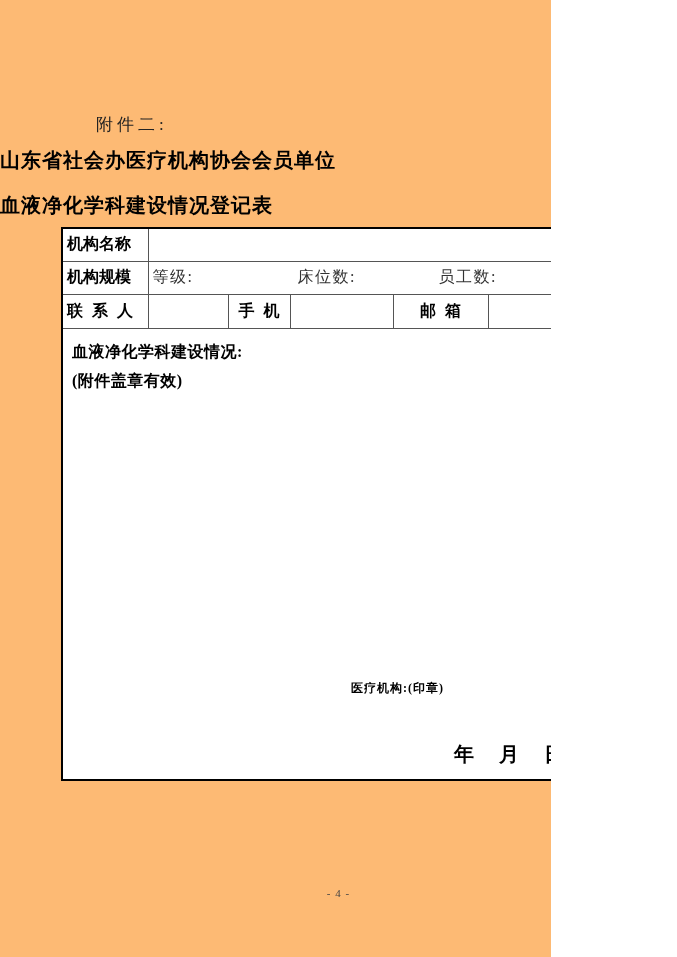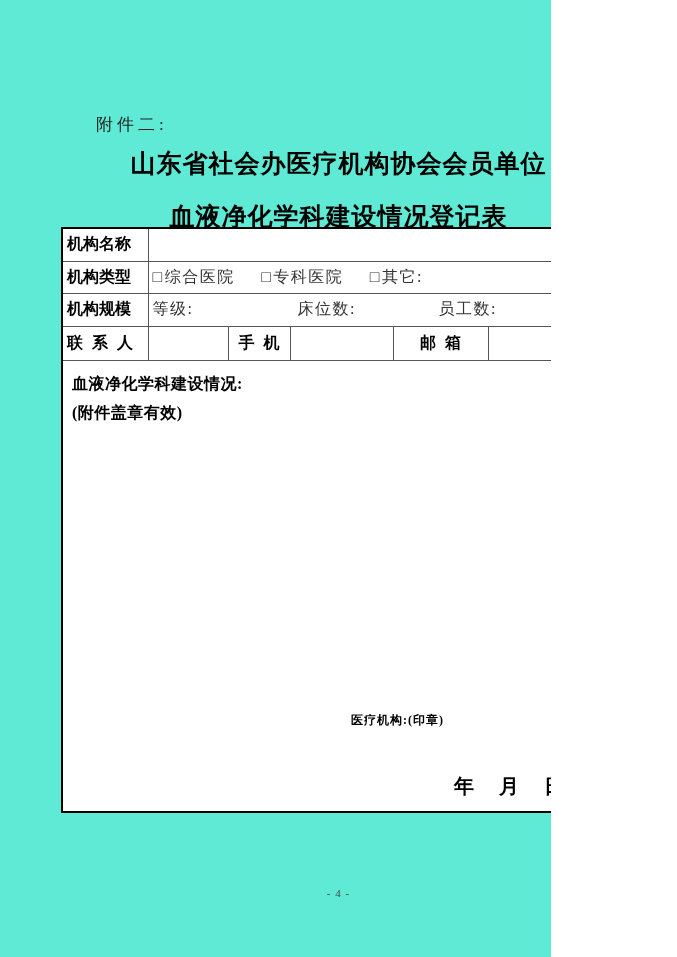--- a/index.html
+++ b/index.html
@@ -2,33 +2,33 @@
 <html><head>
 <meta charset="utf-8">
 <style>
   html, body { margin: 0; padding: 0; }
   body {
     width: 677px; height: 957px;
     background: #ffffff;
     font-family: "Liberation Serif", "DejaVu Serif", serif;
     color: #000;
   }
-  .page { position: relative; width: 551px; height: 957px; background: #5eead4; overflow: hidden; text-decoration: underline; }
+  .page { position: relative; width: 551px; height: 957px; background: #fdba74; overflow: hidden; text-decoration: underline; }
 
   .attachment {
     position: absolute; left: 96px; top: 113px;
     font-size: 17px; letter-spacing: 4px; color: #222; font-weight: 400;
   }
   .title {
-    position: absolute; left: 0; width: 677px; text-align: center;
-    font-weight: 700; font-size: 25px; letter-spacing: 1px; color: #000;
+    position: absolute; left: 0; width: 677px; 
+    font-weight: 700; font-size: 20px; letter-spacing: 1px; color: #000;
     white-space: nowrap;
   }
   .title1 { top: 147px; }
-  .title2 { top: 200px; }
+  .title2 { top: 192px; }
 
   table.reg {
     position: absolute; left: 61px; top: 227px;
     width: 557px; table-layout: fixed; border-collapse: collapse;
     border: 2px solid #000; background: #fff;
   }
   table.reg td {
     border: 1px solid #555;
     font-size: 16px; vertical-align: middle; overflow: hidden;
     padding: 4px;
@@ -89,28 +89,20 @@
         <col style="width:131px">
     </colgroup>
 
     <tbody>
         <tr class="r1">
       <td class="lbl">机构名称</td>
       <td class="input" colspan="5"></td>
     </tr>
 
 
-    <tr class="r3">
-      <td class="lbl">机构类型</td>
-      <td class="content" colspan="5">
-        <span class="opt"><span class="cb">□</span><span>综合医院</span></span>
-        <span class="opt"><span class="cb">□</span><span>专科医院</span></span>
-        <span class="opt"><span class="cb">□</span><span>其它:</span></span>
-      </td>
-    </tr>
 
     <tr class="r4">
       <td class="lbl">机构规模</td>
       <td class="content" colspan="5">
         <span class="fld fld-grade">等级:</span><span class="fld fld-beds">床位数:</span><span class="fld">员工数:</span>
       </td>
     </tr>
 
     <tr class="r5">
       <td class="lbl">联 系 人</td>

